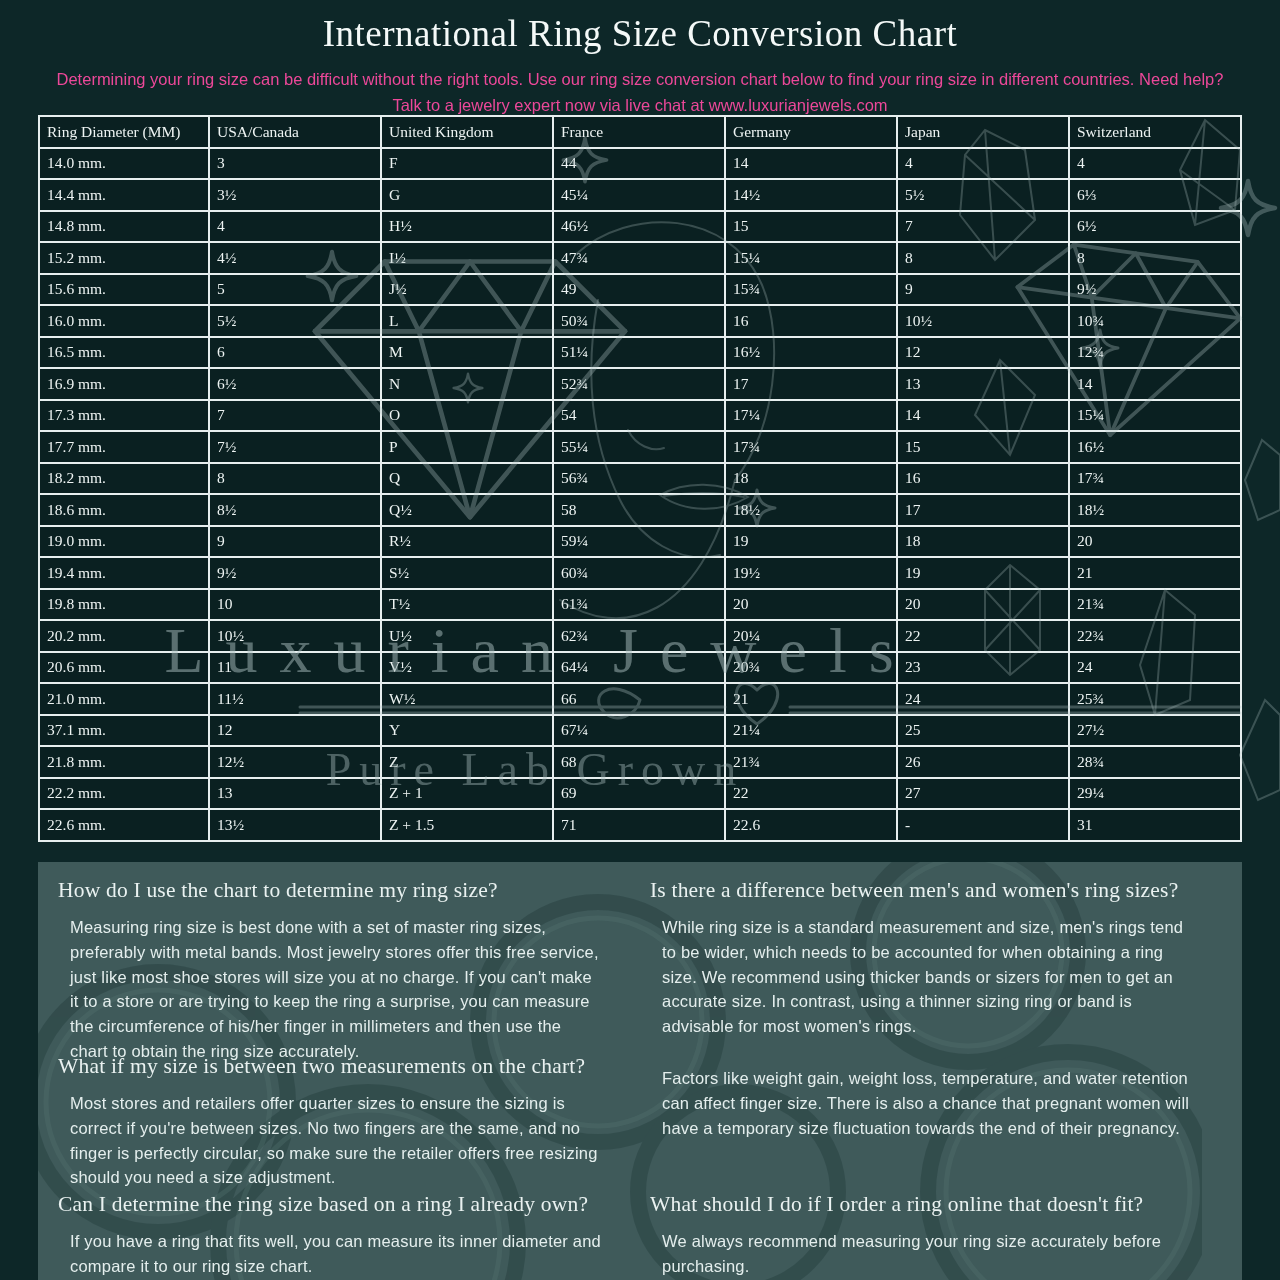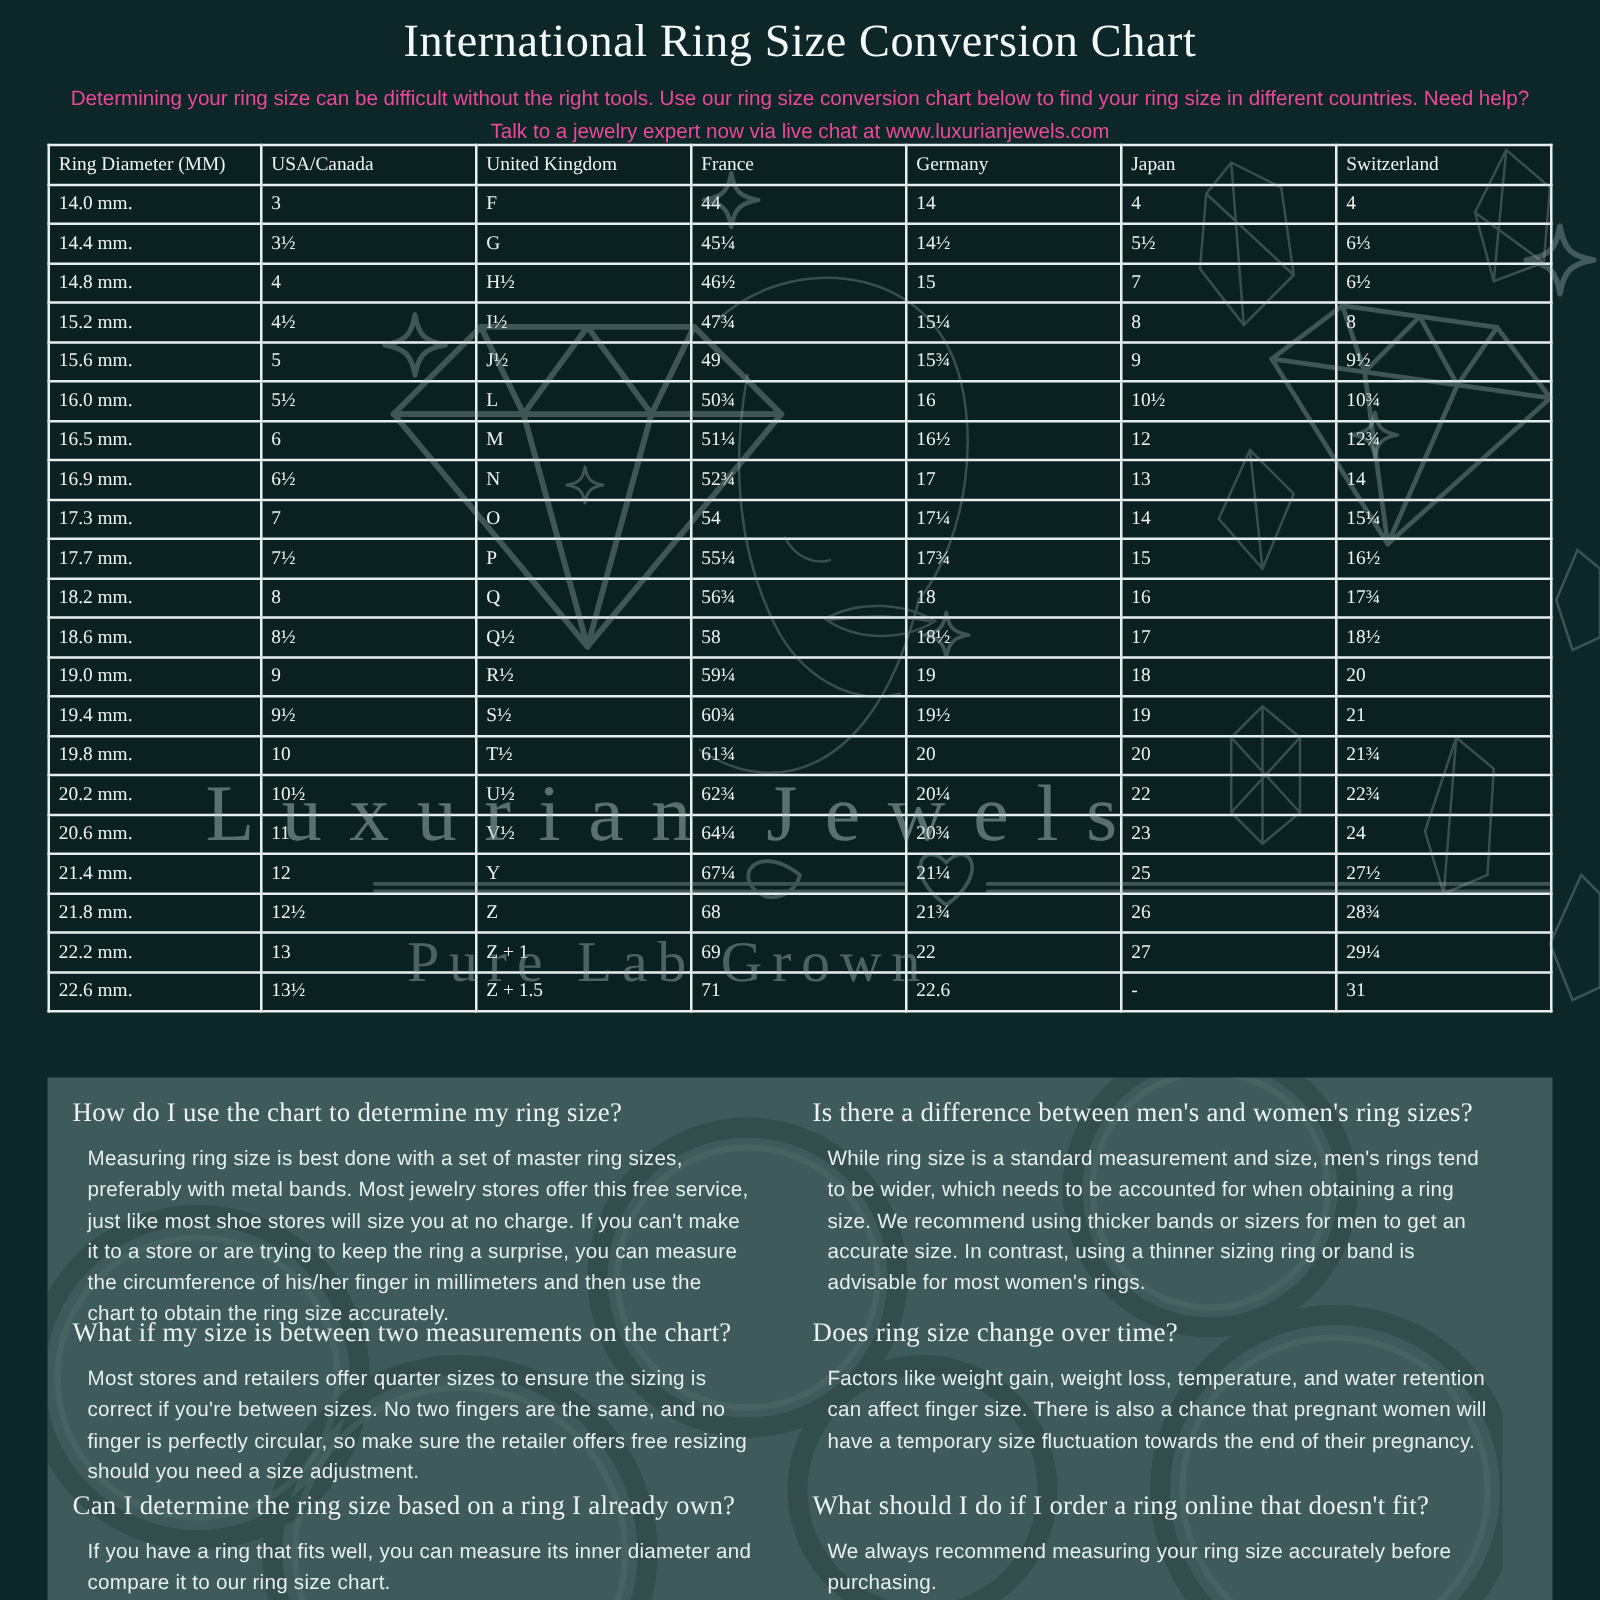--- a/index.html
+++ b/index.html
@@ -238,21 +238,30 @@
         <tr>
           <td>20.6 mm.</td>
           <td>11</td>
           <td>V½</td>
           <td>64¼</td>
           <td>20¾</td>
           <td>23</td>
           <td>24</td>
         </tr>
         <tr>
-          <td>21.4 mm.</td>
+          <td>21.0 mm.</td>
+          <td>11½</td>
+          <td>W½</td>
+          <td>66</td>
+          <td>21</td>
+          <td>24</td>
+          <td>25¾</td>
+        </tr>
+        <tr>
+          <td>37.1 mm.</td>
           <td>12</td>
           <td>Y</td>
           <td>67¼</td>
           <td>21¼</td>
           <td>25</td>
           <td>27½</td>
         </tr>
         <tr>
           <td>21.8 mm.</td>
           <td>12½</td>
@@ -366,21 +375,20 @@
       </div>
       <div class="faq-item">
         <div class="faq-q">Is there a difference between men's and women's ring sizes?</div>
         <p class="faq-a">While ring size is a standard measurement and size, men's rings tend to be wider, which needs to be accounted for when obtaining a ring size. We recommend using thicker bands or sizers for men to get an accurate size. In contrast, using a thinner sizing ring or band is advisable for most women's rings.</p>
       </div>
       <div class="faq-item">
         <div class="faq-q">What if my size is between two measurements on the chart?</div>
         <p class="faq-a">Most stores and retailers offer quarter sizes to ensure the sizing is correct if you're between sizes. No two fingers are the same, and no finger is perfectly circular, so make sure the retailer offers free resizing should you need a size adjustment.</p>
       </div>
       <div class="faq-item">
-        <div class="faq-q">Does ring size change over time?</div>
         <p class="faq-a">Factors like weight gain, weight loss, temperature, and water retention can affect finger size. There is also a chance that pregnant women will have a temporary size fluctuation towards the end of their pregnancy.</p>
       </div>
       <div class="faq-item">
         <div class="faq-q">Can I determine the ring size based on a ring I already own?</div>
         <p class="faq-a">If you have a ring that fits well, you can measure its inner diameter and compare it to our ring size chart.</p>
       </div>
       <div class="faq-item">
         <div class="faq-q">What should I do if I order a ring online that doesn't fit?</div>
         <p class="faq-a">We always recommend measuring your ring size accurately before purchasing.</p>
       </div>

